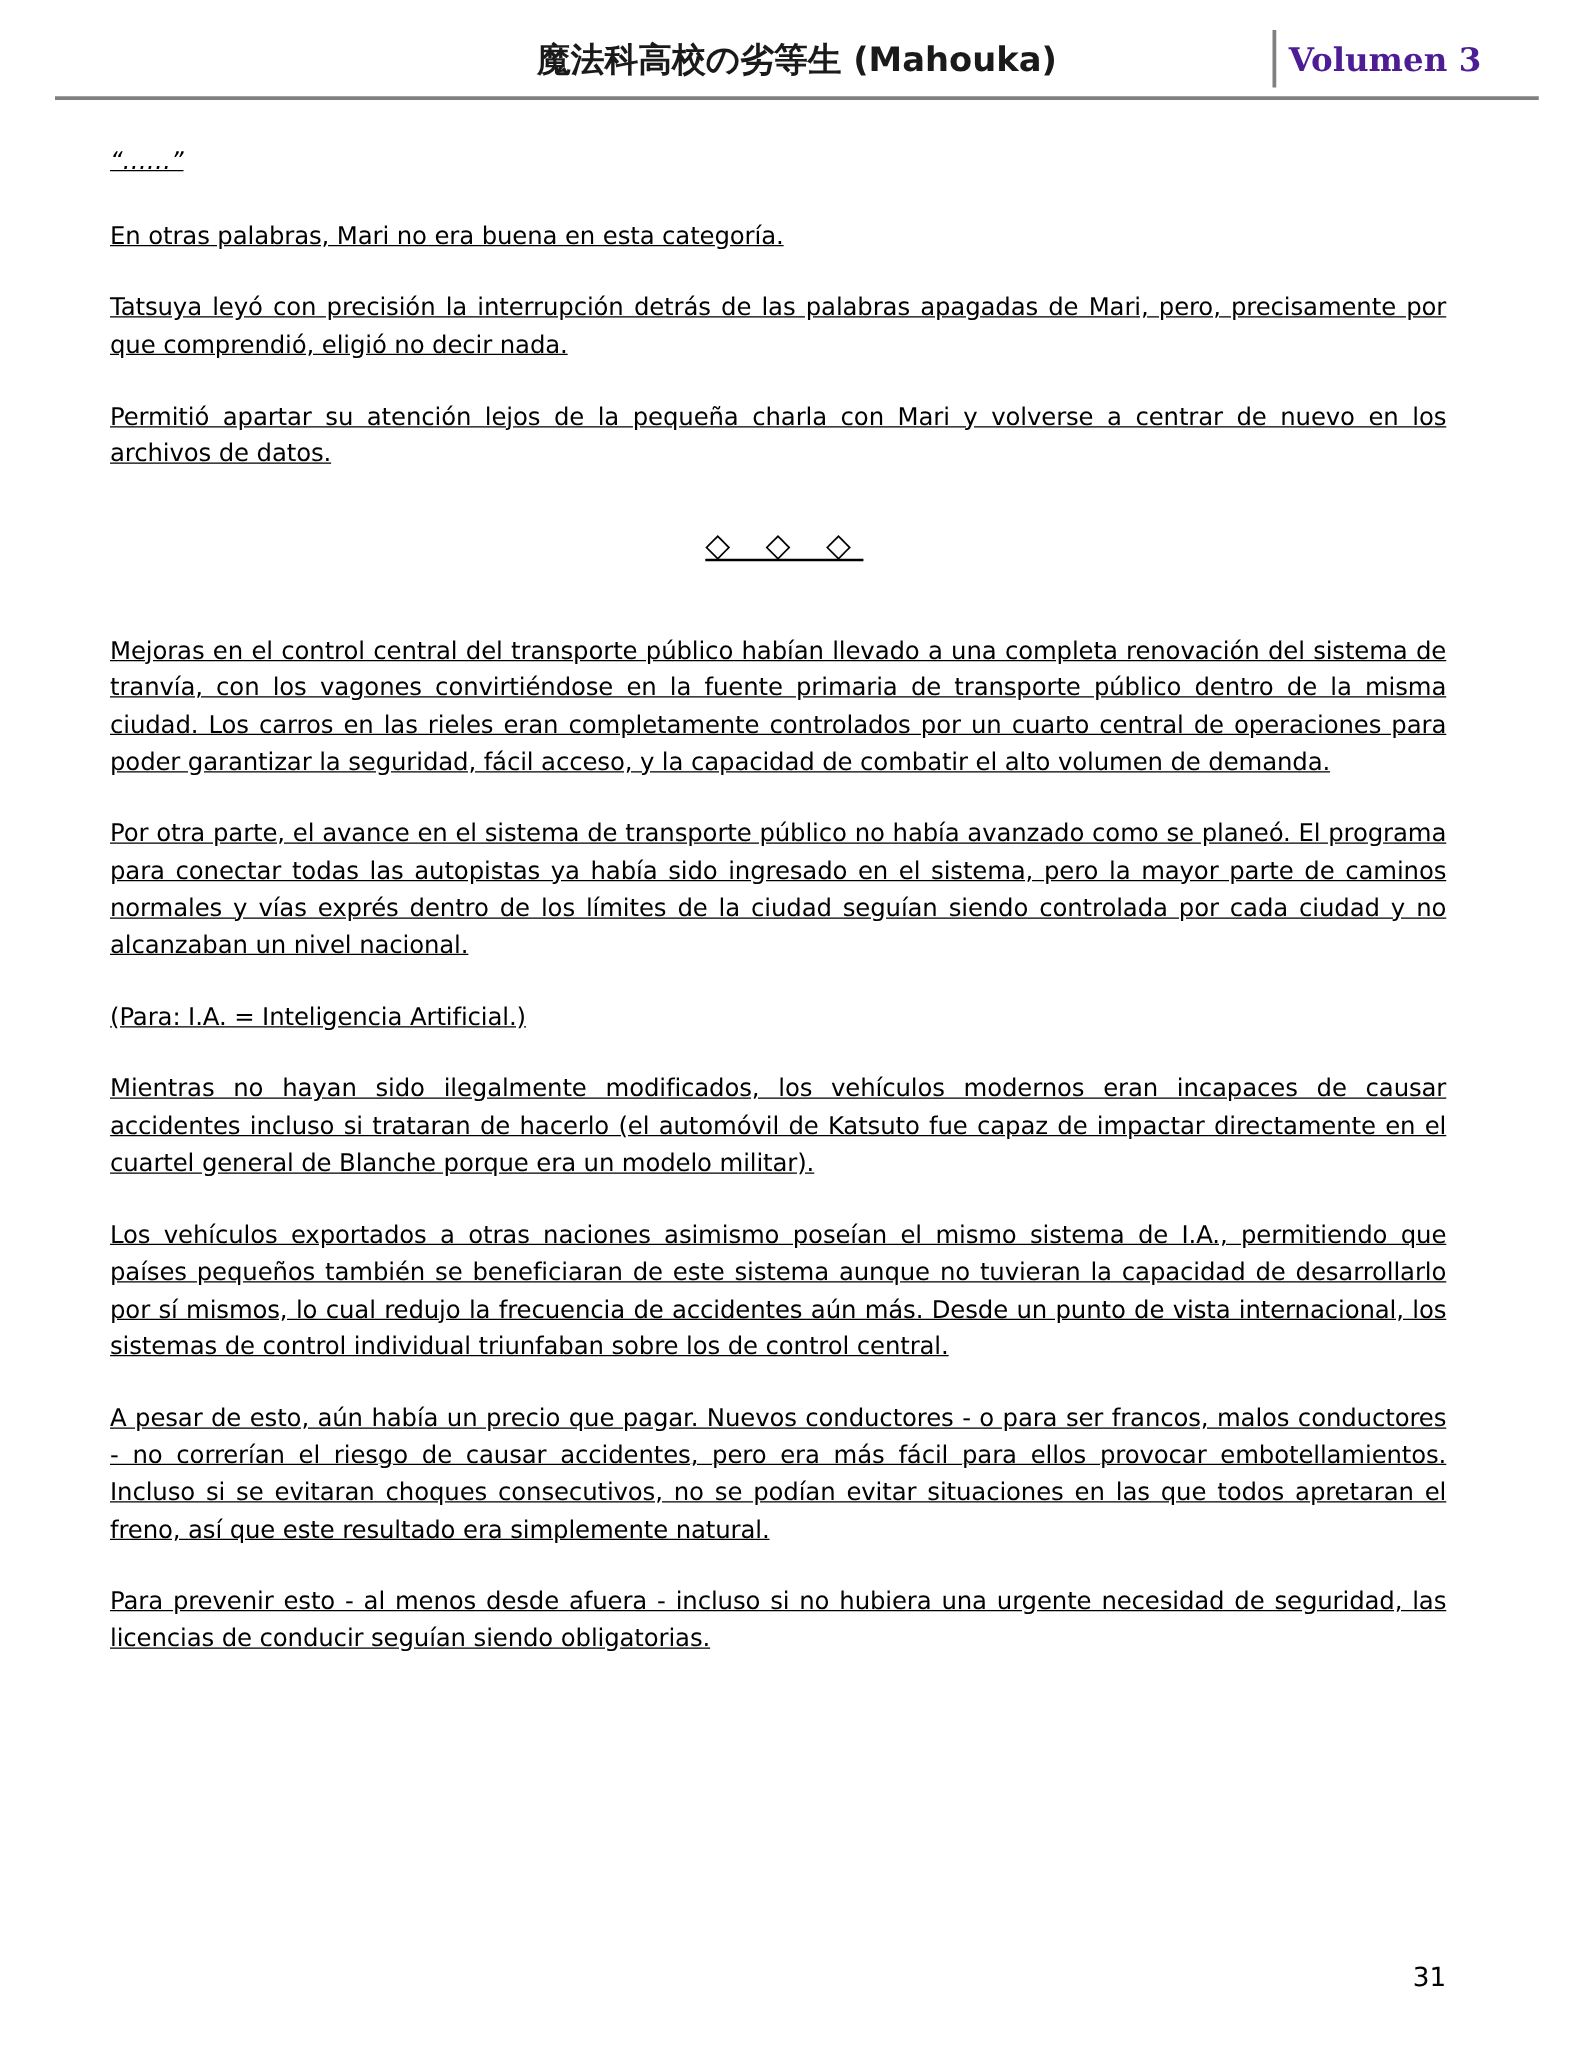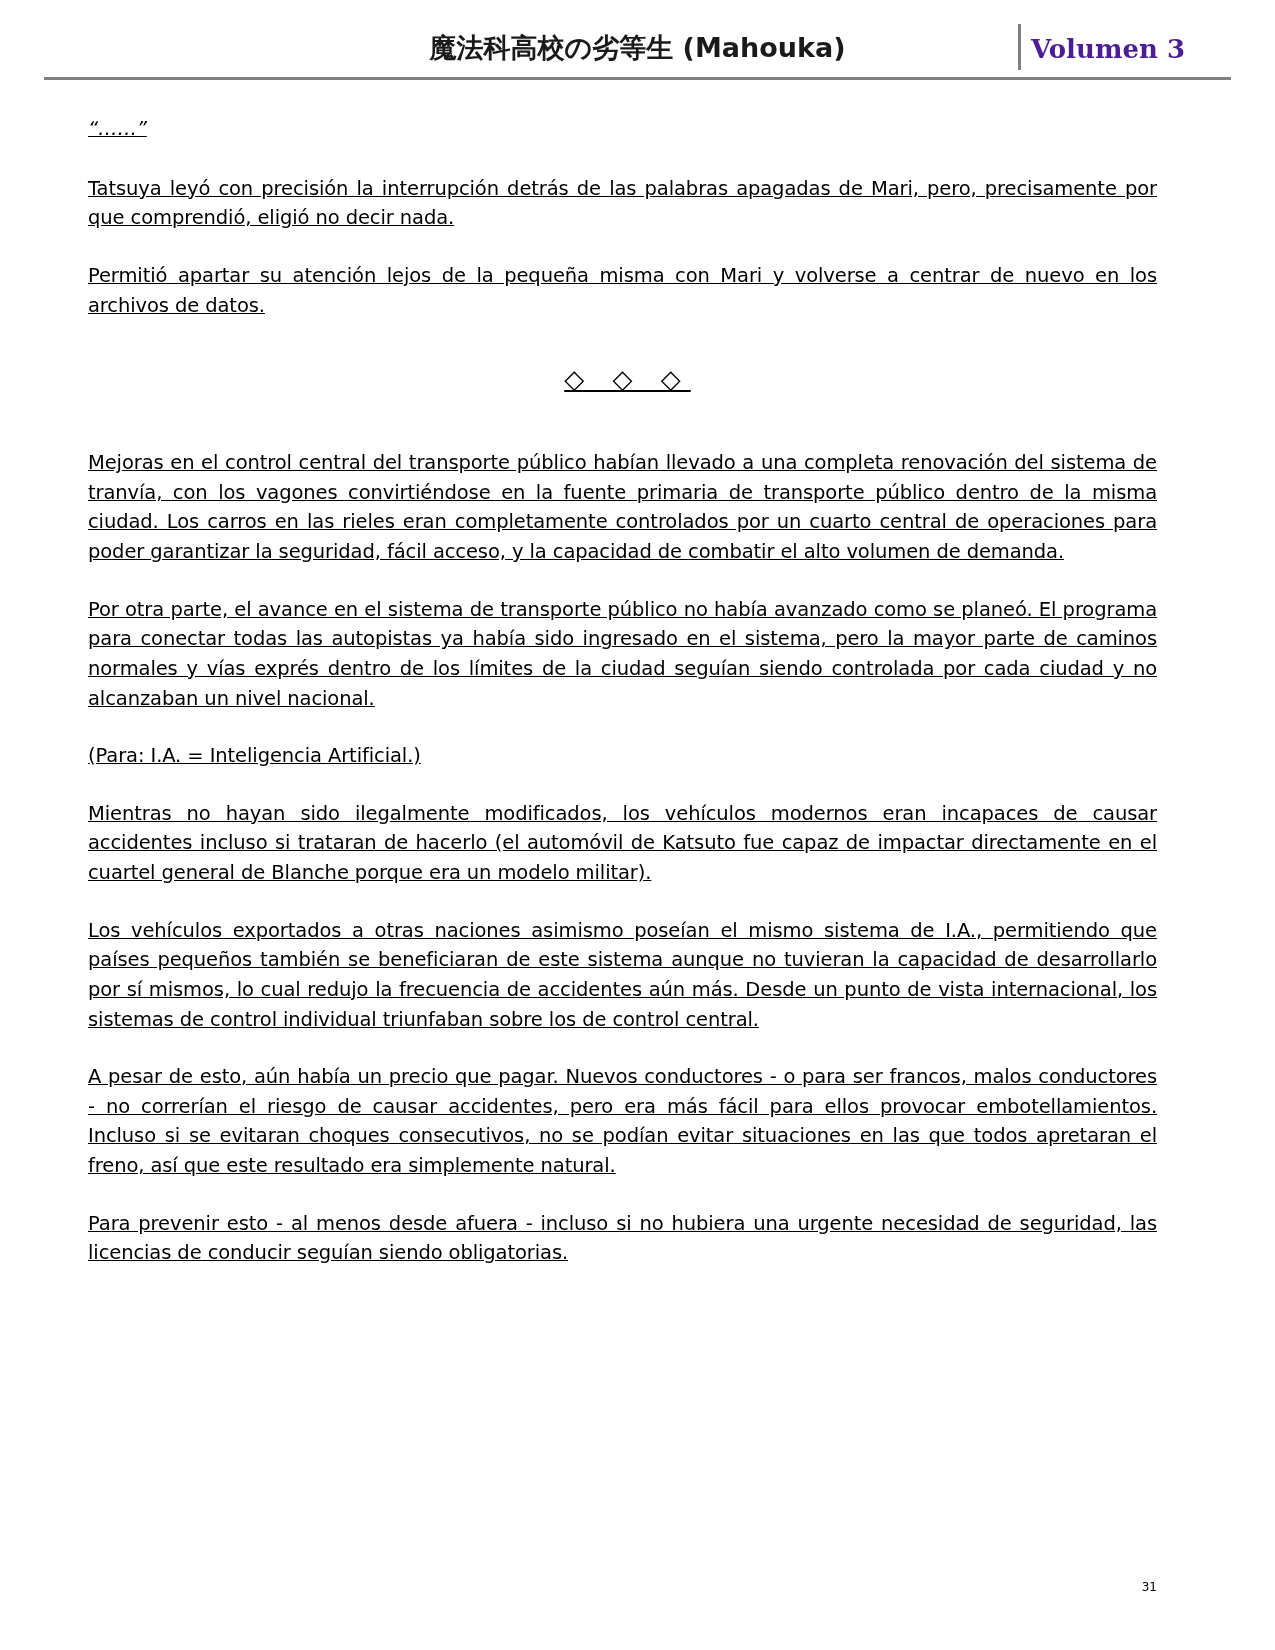--- a/index.html
+++ b/index.html
@@ -110,21 +110,21 @@
     color: #000000;
     margin: 44px 0 54px 0;
     padding-left: 10px;
   }
 
   
   .footer {
     position: absolute;
     right: 118px;
     bottom: 56px;
-    font-size: 12px;
+    font-size: 21px;
     color: #000000;
     font-family: "DejaVu Sans", sans-serif;
   }
 </style>
 </head>
 <body>
 
 <div class="page">
 
   <div class="header">
@@ -134,22 +134,23 @@
       </div>
       <div class="header-divider-vert"></div>
       <div class="header-volume">Volumen 3</div>
     </div>
     <div class="header-rule"></div>
   </div>
 
   <div class="content">
 
     <p class="para quote-dots">“……”</p>
+    <p class="para no-justify">En otras palabras, Mari no era buena en esta categoría.</p>
     <p class="para">Tatsuya leyó con precisión la interrupción detrás de las palabras apagadas de Mari, pero, precisamente por que comprendió, eligió no decir nada.</p>
-    <p class="para">Permitió apartar su atención lejos de la pequeña misma con Mari y volverse a centrar de nuevo en los archivos de datos.</p>
+    <p class="para">Permitió apartar su atención lejos de la pequeña charla con Mari y volverse a centrar de nuevo en los archivos de datos.</p>
 
     <div class="scene-break">◇ ◇ ◇</div>
 
     <p class="para">Mejoras en el control central del transporte público habían llevado a una completa renovación del sistema de tranvía, con los vagones convirtiéndose en la fuente primaria de transporte público dentro de la misma ciudad. Los carros en las rieles eran completamente controlados por un cuarto central de operaciones para poder garantizar la seguridad, fácil acceso, y la capacidad de combatir el alto volumen de demanda.</p>
     <p class="para">Por otra parte, el avance en el sistema de transporte público no había avanzado como se planeó. El programa para conectar todas las autopistas ya había sido ingresado en el sistema, pero la mayor parte de caminos normales y vías exprés dentro de los límites de la ciudad seguían siendo controlada por cada ciudad y no alcanzaban un nivel nacional.</p>
     <p class="para no-justify">(Para: I.A. = Inteligencia Artificial.)</p>
     <p class="para">Mientras no hayan sido ilegalmente modificados, los vehículos modernos eran incapaces de causar accidentes incluso si trataran de hacerlo (el automóvil de Katsuto fue capaz de impactar directamente en el cuartel general de Blanche porque era un modelo militar).</p>
     <p class="para">Los vehículos exportados a otras naciones asimismo poseían el mismo sistema de I.A., permitiendo que países pequeños también se beneficiaran de este sistema aunque no tuvieran la capacidad de desarrollarlo por sí mismos, lo cual redujo la frecuencia de accidentes aún más. Desde un punto de vista internacional, los sistemas de control individual triunfaban sobre los de control central.</p>
     <p class="para">A pesar de esto, aún había un precio que pagar. Nuevos conductores - o para ser francos, malos conductores - no correrían el riesgo de causar accidentes, pero era más fácil para ellos provocar embotellamientos. Incluso si se evitaran choques consecutivos, no se podían evitar situaciones en las que todos apretaran el freno, así que este resultado era simplemente natural.</p>
     <p class="para">Para prevenir esto - al menos desde afuera - incluso si no hubiera una urgente necesidad de seguridad, las licencias de conducir seguían siendo obligatorias.</p>

